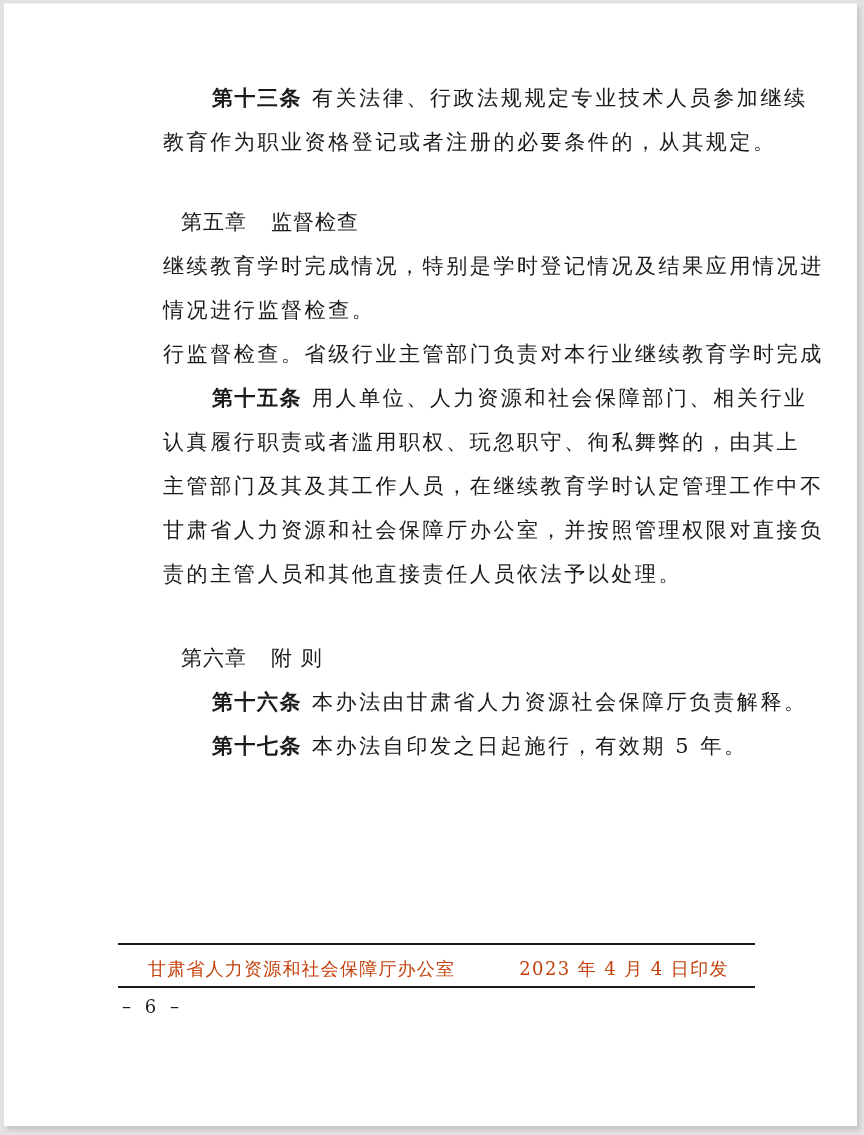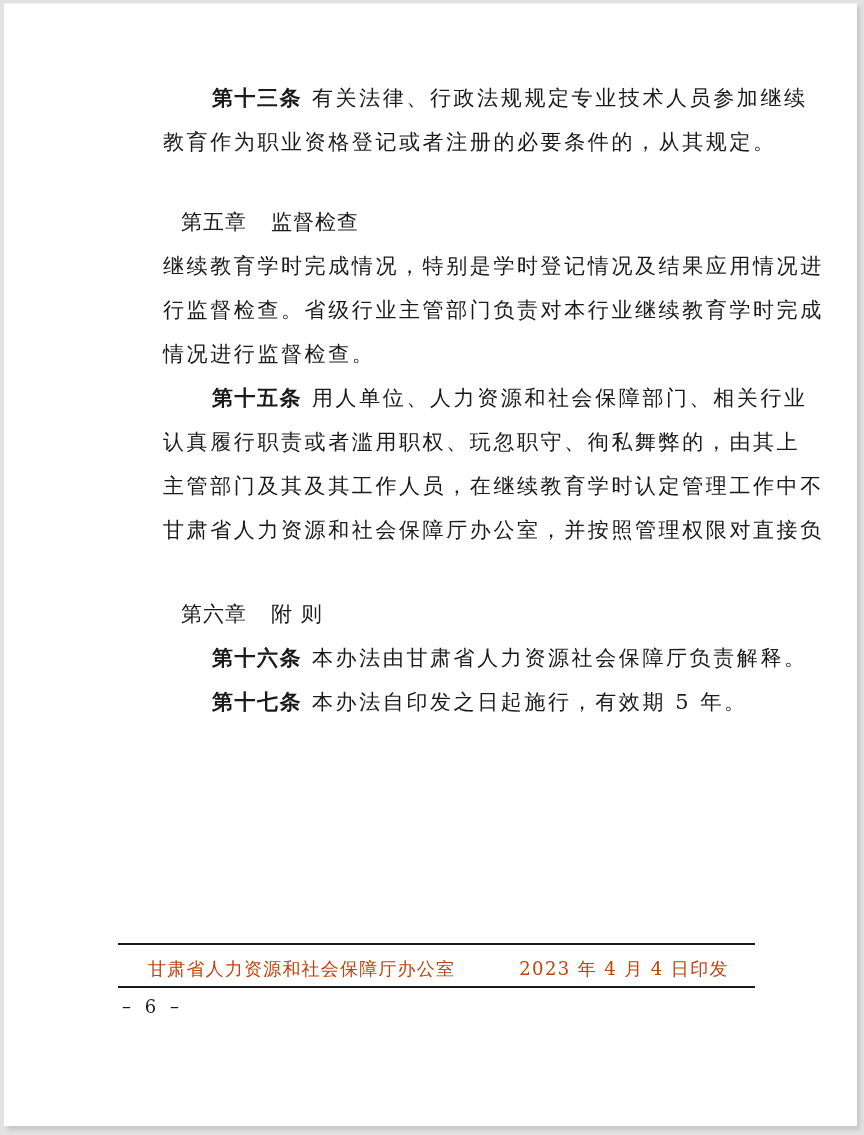--- a/index.html
+++ b/index.html
@@ -105,29 +105,30 @@
       <div class="line indent"><span class="article-no">第十三条</span><span>有关法律、行政法规规定专业技术人员参加继续</span></div>
       <div class="line">教育作为职业资格登记或者注册的必要条件的，从其规定。</div>
     </div>
 
     <div class="spacer-36"></div>
 
     <div class="chapter"><span>第五章</span><span class="gap"></span><span>监督检查</span></div>
 
     <div>
       <div class="line">继续教育学时完成情况，特别是学时登记情况及结果应用情况进</div>
+      <div class="line">情况进行监督检查。</div>
       <div class="line">行监督检查。省级行业主管部门负责对本行业继续教育学时完成</div>
-      <div class="line">情况进行监督检查。</div>
     </div>
 
     <div>
       <div class="line indent"><span class="article-no">第十五条</span><span>用人单位、人力资源和社会保障部门、相关行业</span></div>
       <div class="line">认真履行职责或者滥用职权、玩忽职守、徇私舞弊的，由其上</div>
       <div class="line">主管部门及其及其工作人员，在继续教育学时认定管理工作中不</div>
       <div class="line">甘肃省人力资源和社会保障厅办公室，并按照管理权限对直接负</div>
+      <div class="line">责的主管人员和其他直接责任人员依法予以处理。</div>
     </div>
 
     <div class="spacer-42"></div>
 
     <div class="chapter"><span>第六章</span><span class="gap"></span><span>附 则</span></div>
 
     <div>
       <div class="line indent"><span class="article-no">第十六条</span><span>本办法由甘肃省人力资源社会保障厅负责解释。</span></div>
     </div>
 

